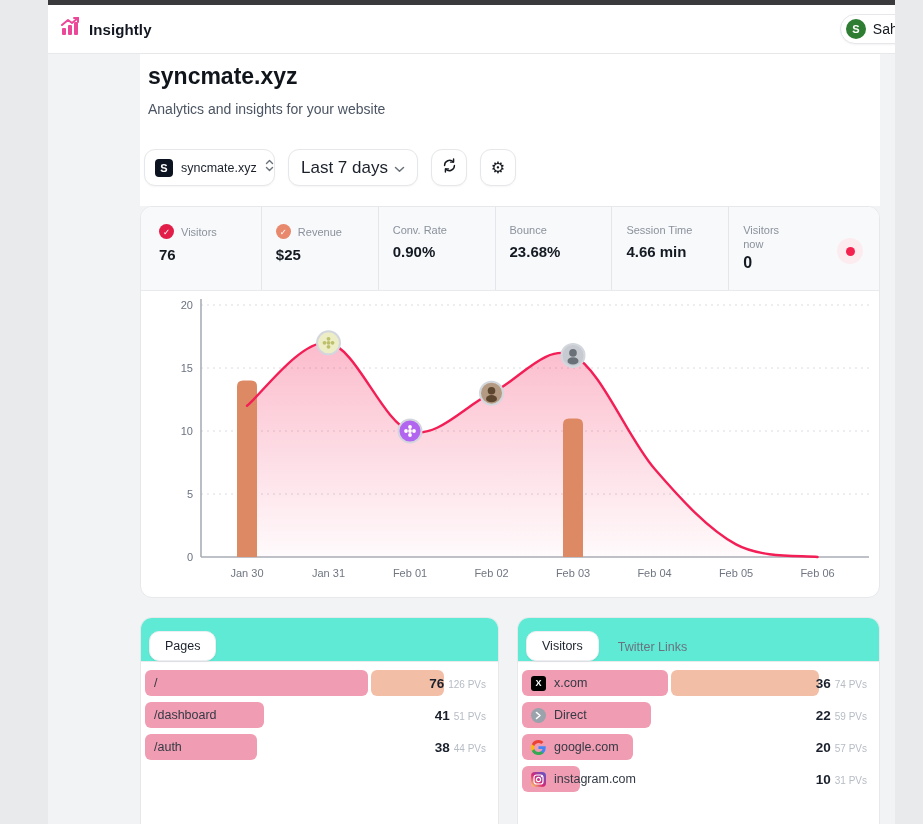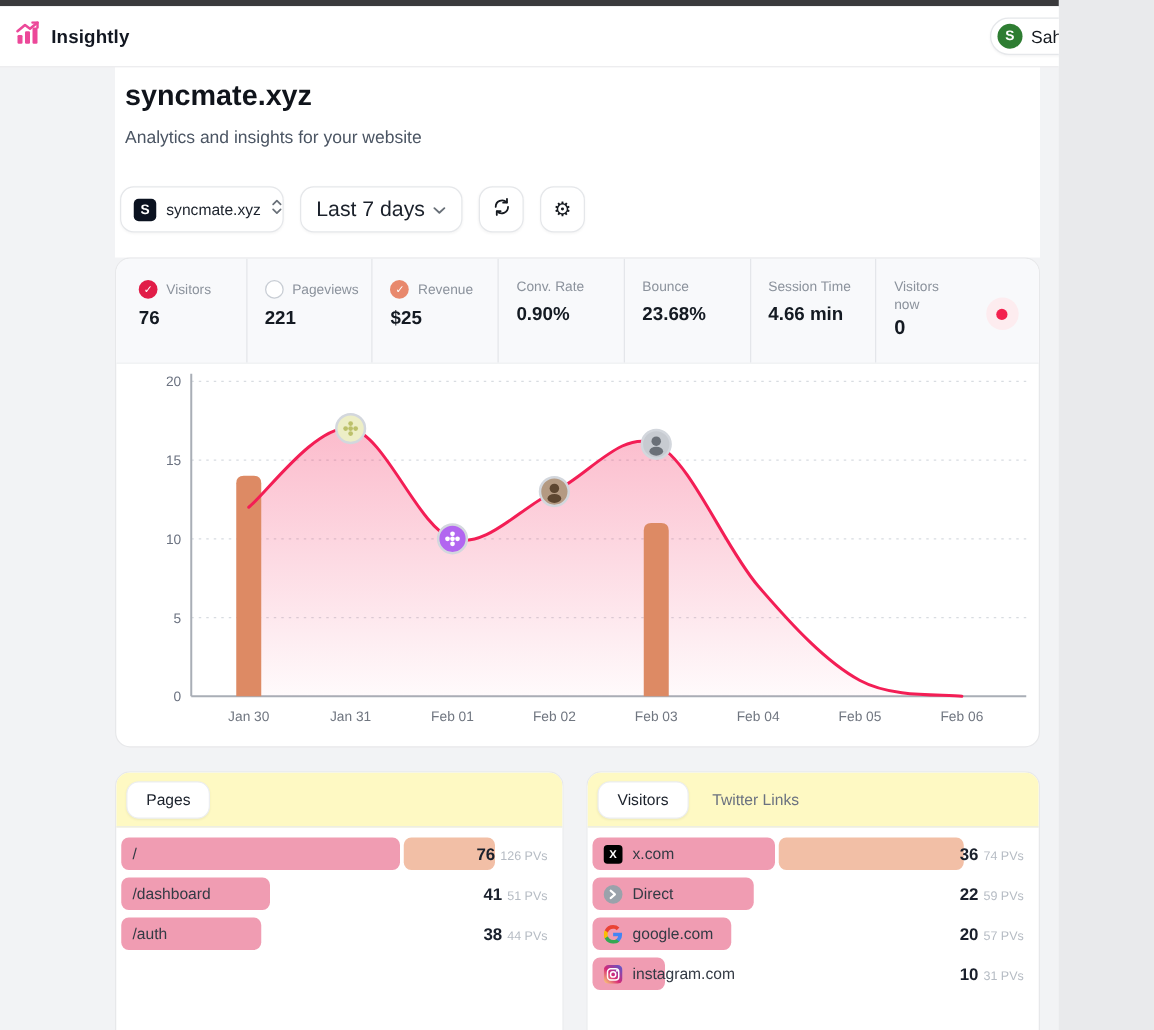--- a/index.html
+++ b/index.html
@@ -1,18 +1,18 @@
 <!DOCTYPE html>
 <html><head>
 <meta charset="utf-8">
 <style>
   * { margin:0; padding:0; box-sizing:border-box; }
   html,body { background:#e9eaec; }
   body { font-family:"Liberation Sans","DejaVu Sans",sans-serif; }
-  .screen { position:relative; width:847px; height:824px; background:#f2f3f5; overflow:hidden; }
+  .screen { position:relative; width:847px; height:824px; background:#f2f3f5; overflow:hidden;margin-left:48px; }
 
   
   .top-strip { position:absolute; left:0; top:0; width:923px; height:5px; background:#3a3a3c; }
 
   
   .header { position:absolute; left:0; top:5px; width:923px; height:49px; background:#ffffff;
             border-bottom:1px solid #e7e8ea; display:flex; align-items:center; justify-content:space-between; padding:0 12px; }
   .brand { display:flex; align-items:center; gap:7px; cursor:pointer; }
   .brand-text { font-size:15px; font-weight:700; color:#121721; letter-spacing:.1px; }
   .user-pill { display:flex; align-items:center; gap:7px; background:#fff; border:1px solid #e5e7ea; border-radius:999px;
@@ -59,21 +59,21 @@
                    justify-content:center; margin-top:14px; flex:0 0 auto; }
   .live-dot { width:9px; height:9px; border-radius:50%; background:#f3224f; }
 
   .chart-area { position:relative; width:738px; height:306px; }
 
   
   .bottom-card { position:absolute; top:617px; background:#fff; border:1px solid #e7e8ea; border-bottom:none;
                  border-radius:12px 12px 0 0; height:207px; overflow:hidden; }
   .pages-card { left:92px; width:359px; }
   .referrer-card { left:469px; width:363px; }
-  .card-header { height:44px; background:#fef9c3; border-bottom:1px solid #e8eaec; display:flex; align-items:center;
+  .card-header { height:44px; background:#5eead4; border-bottom:1px solid #e8eaec; display:flex; align-items:flex-end;
                  gap:4px; padding:0 8px; }
   .tab { font-size:12.5px; padding:7px 15px; border-radius:10px; color:#6b7280; cursor:pointer; white-space:nowrap; }
   .tab.active { background:#fff; color:#1c222c; font-weight:400; border:1px solid #eceef1; box-shadow:0 1px 2px rgba(20,24,32,.06); }
   .rows { padding:8px 4px 0 4px; }
   .bar-row { position:relative; height:26px; margin-bottom:6px; cursor:pointer; }
   .bar { position:absolute; left:0; top:0; height:26px; background:#f09cb2; border-radius:6px; }
   .bar2 { position:absolute; top:0; height:26px; background:#f2bfa6; border-radius:6px; }
   .row-label { position:absolute; left:0; top:0; height:26px; display:flex; align-items:center; gap:8px; padding-left:9px;
                font-size:12.5px; color:#333a44; }
   .row-value { position:absolute; right:8px; top:0; height:26px; display:flex; align-items:baseline; gap:4px; padding-top:6px; }
@@ -150,29 +150,20 @@
 
   <div class="chart-card">
     <div class="stats-row" id="stats-row">
         <div class="stat-cell">
           <div>
             <div class="stat-label-row">
               <span class="toggle crimson">✓</span>
               <span class="stat-label">Visitors</span>
             </div>
             <div class="stat-value">76</div>
-          </div>
-        </div>
-        <div class="stat-cell">
-          <div>
-            <div class="stat-label-row">
-              <span class="toggle empty"></span>
-              <span class="stat-label">Pageviews</span>
-            </div>
-            <div class="stat-value">221</div>
           </div>
         </div>
         <div class="stat-cell">
           <div>
             <div class="stat-label-row">
               <span class="toggle salmon">✓</span>
               <span class="stat-label">Revenue</span>
             </div>
             <div class="stat-value">$25</div>
           </div>

